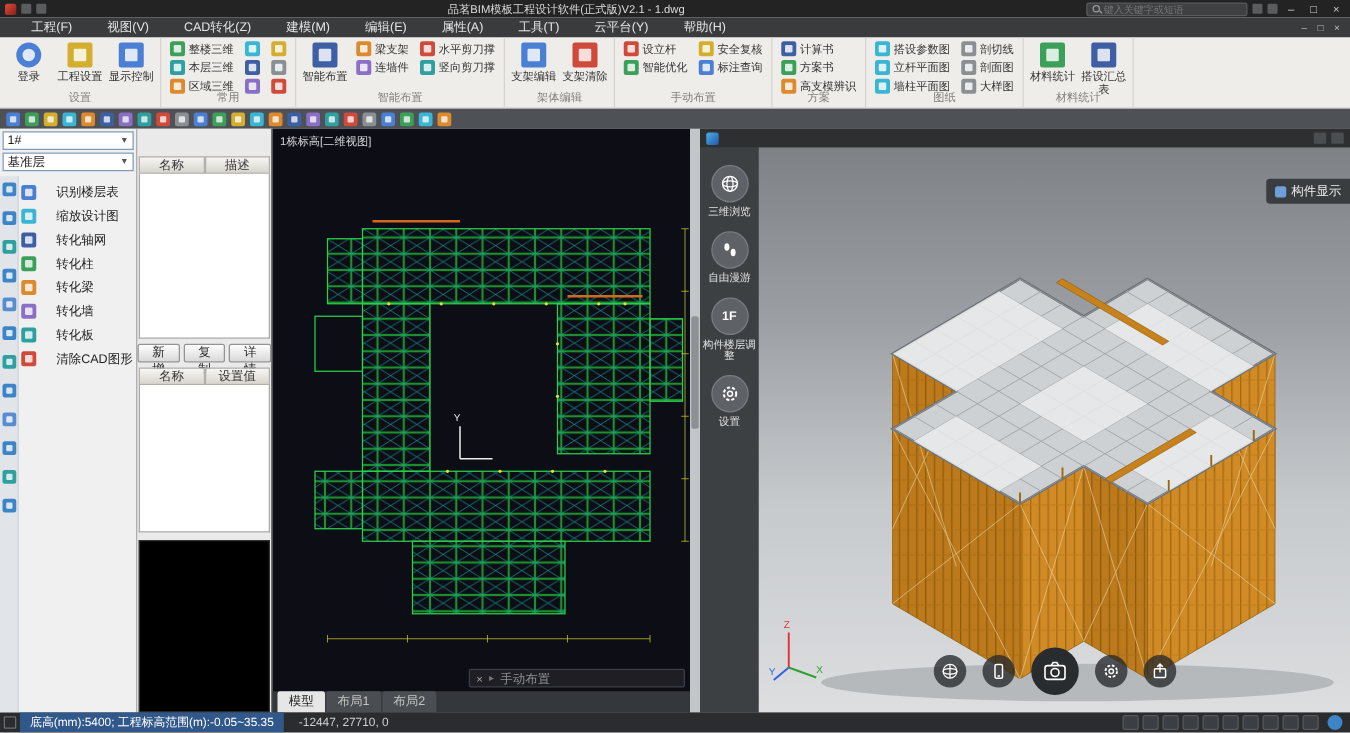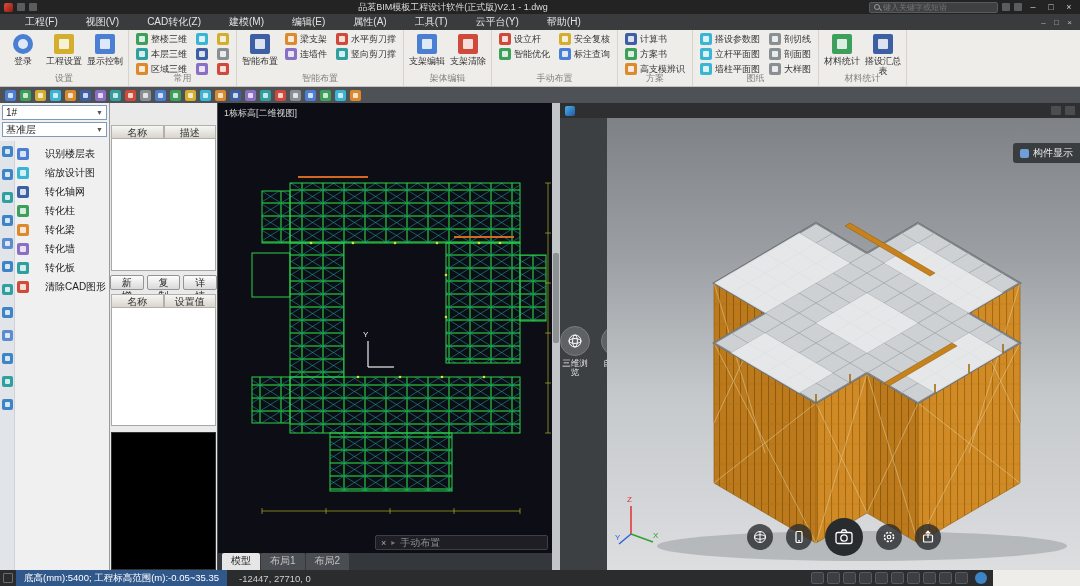--- a/index.html
+++ b/index.html
@@ -108,42 +108,42 @@
   .cadtab.active { background:#e6e6e6; color:#222; }
 
   
   .viewcol { position:absolute; left:560px; top:0; width:520px; height:467px; background:#3d4043; }
   .vtitle { position:absolute; left:0; top:0; right:0; height:15px; background:#2d2f31; display:flex;
             align-items:center; padding:0 5px; gap:4px; }
   .vlogo { width:10px; height:10px; border-radius:2px; background:linear-gradient(135deg,#4ab0e8,#2457a8); }
   .vtitle .spacer { flex:1; }
   .vtbtn { width:10px; height:9px; background:#4b4e51; border-radius:1px; }
   .vbody { position:absolute; left:0; top:15px; right:0; bottom:0; display:flex; }
-  .vtools { width:47px; background:#3d4043; display:flex; flex-direction:row; align-items:center;
+  .vtools { width:47px; background:#3d4043; display:flex; flex-direction:column; align-items:center;
             padding-top:14px; gap:11px; }
   .vtool { display:flex; flex-direction:column; align-items:center; gap:3px; color:#e2e2e2; font-size:8.5px;
            text-align:center; line-height:9px; width:44px; }
   .vcirc { width:30px; height:30px; border-radius:50%; background:#5e6266; border:1px solid #787c80;
            display:flex; align-items:center; justify-content:center; color:#fff; }
   .floorbadge { font-size:10px; font-weight:bold; color:#fff; }
   .viewport { flex:1; position:relative; overflow:hidden;
               background:linear-gradient(180deg,#7e8287 0%,#9b9fa3 30%,#c6c9cc 62%,#dcdee0 100%); }
   .model-svg { position:absolute; inset:0; }
   .comp-display { position:absolute; top:25px; right:0; background:#3a3d40; color:#ececec; font-size:10px;
                   padding:3px 7px; border-radius:3px 0 0 3px; display:flex; align-items:center; gap:4px; z-index:4; }
   .cd-ic { width:9px; height:9px; border-radius:2px; background:#6f9fd8; }
   .vnav { position:absolute; left:50%; bottom:14px; transform:translateX(-50%); display:flex; align-items:center;
           gap:13px; z-index:4; }
   .nbtn { width:26px; height:26px; border-radius:50%; background:rgba(38,41,43,.78); display:flex;
           align-items:center; justify-content:center; }
   .nbtn.big { width:38px; height:38px; background:#292c2e; }
   .axis-triad { position:absolute; left:8px; bottom:22px; z-index:4; }
 
   
-  .statusbar { position:absolute; left:0; top:570px; width:993px; height:16px; background:#2a2c2e;
+  .statusbar { position:absolute; left:0; top:570px; width:1080px; height:16px; background:#2a2c2e;
                display:flex; align-items:center; color:#ddd; font-size:9.5px; }
   .sb-grid { width:10px; height:10px; border:1px solid #6a6d70; margin:0 3px; border-radius:1px; flex:none; }
   .sb-info { background:#31588a; color:#fff; height:100%; display:flex; align-items:center; padding:0 8px;
              white-space:nowrap; }
   .sb-coords { padding:0 12px; color:#cfcfcf; white-space:nowrap; }
   .sb-spacer { flex:1; }
   .st { width:13px; height:12px; background:#3b3e42; border:1px solid #56595d; border-radius:2px;
         margin-right:3px; flex:none; }
   .sb-help { width:12px; height:12px; border-radius:50%; background:#3d85c6; margin:0 6px 0 4px; flex:none; }
 </style>

